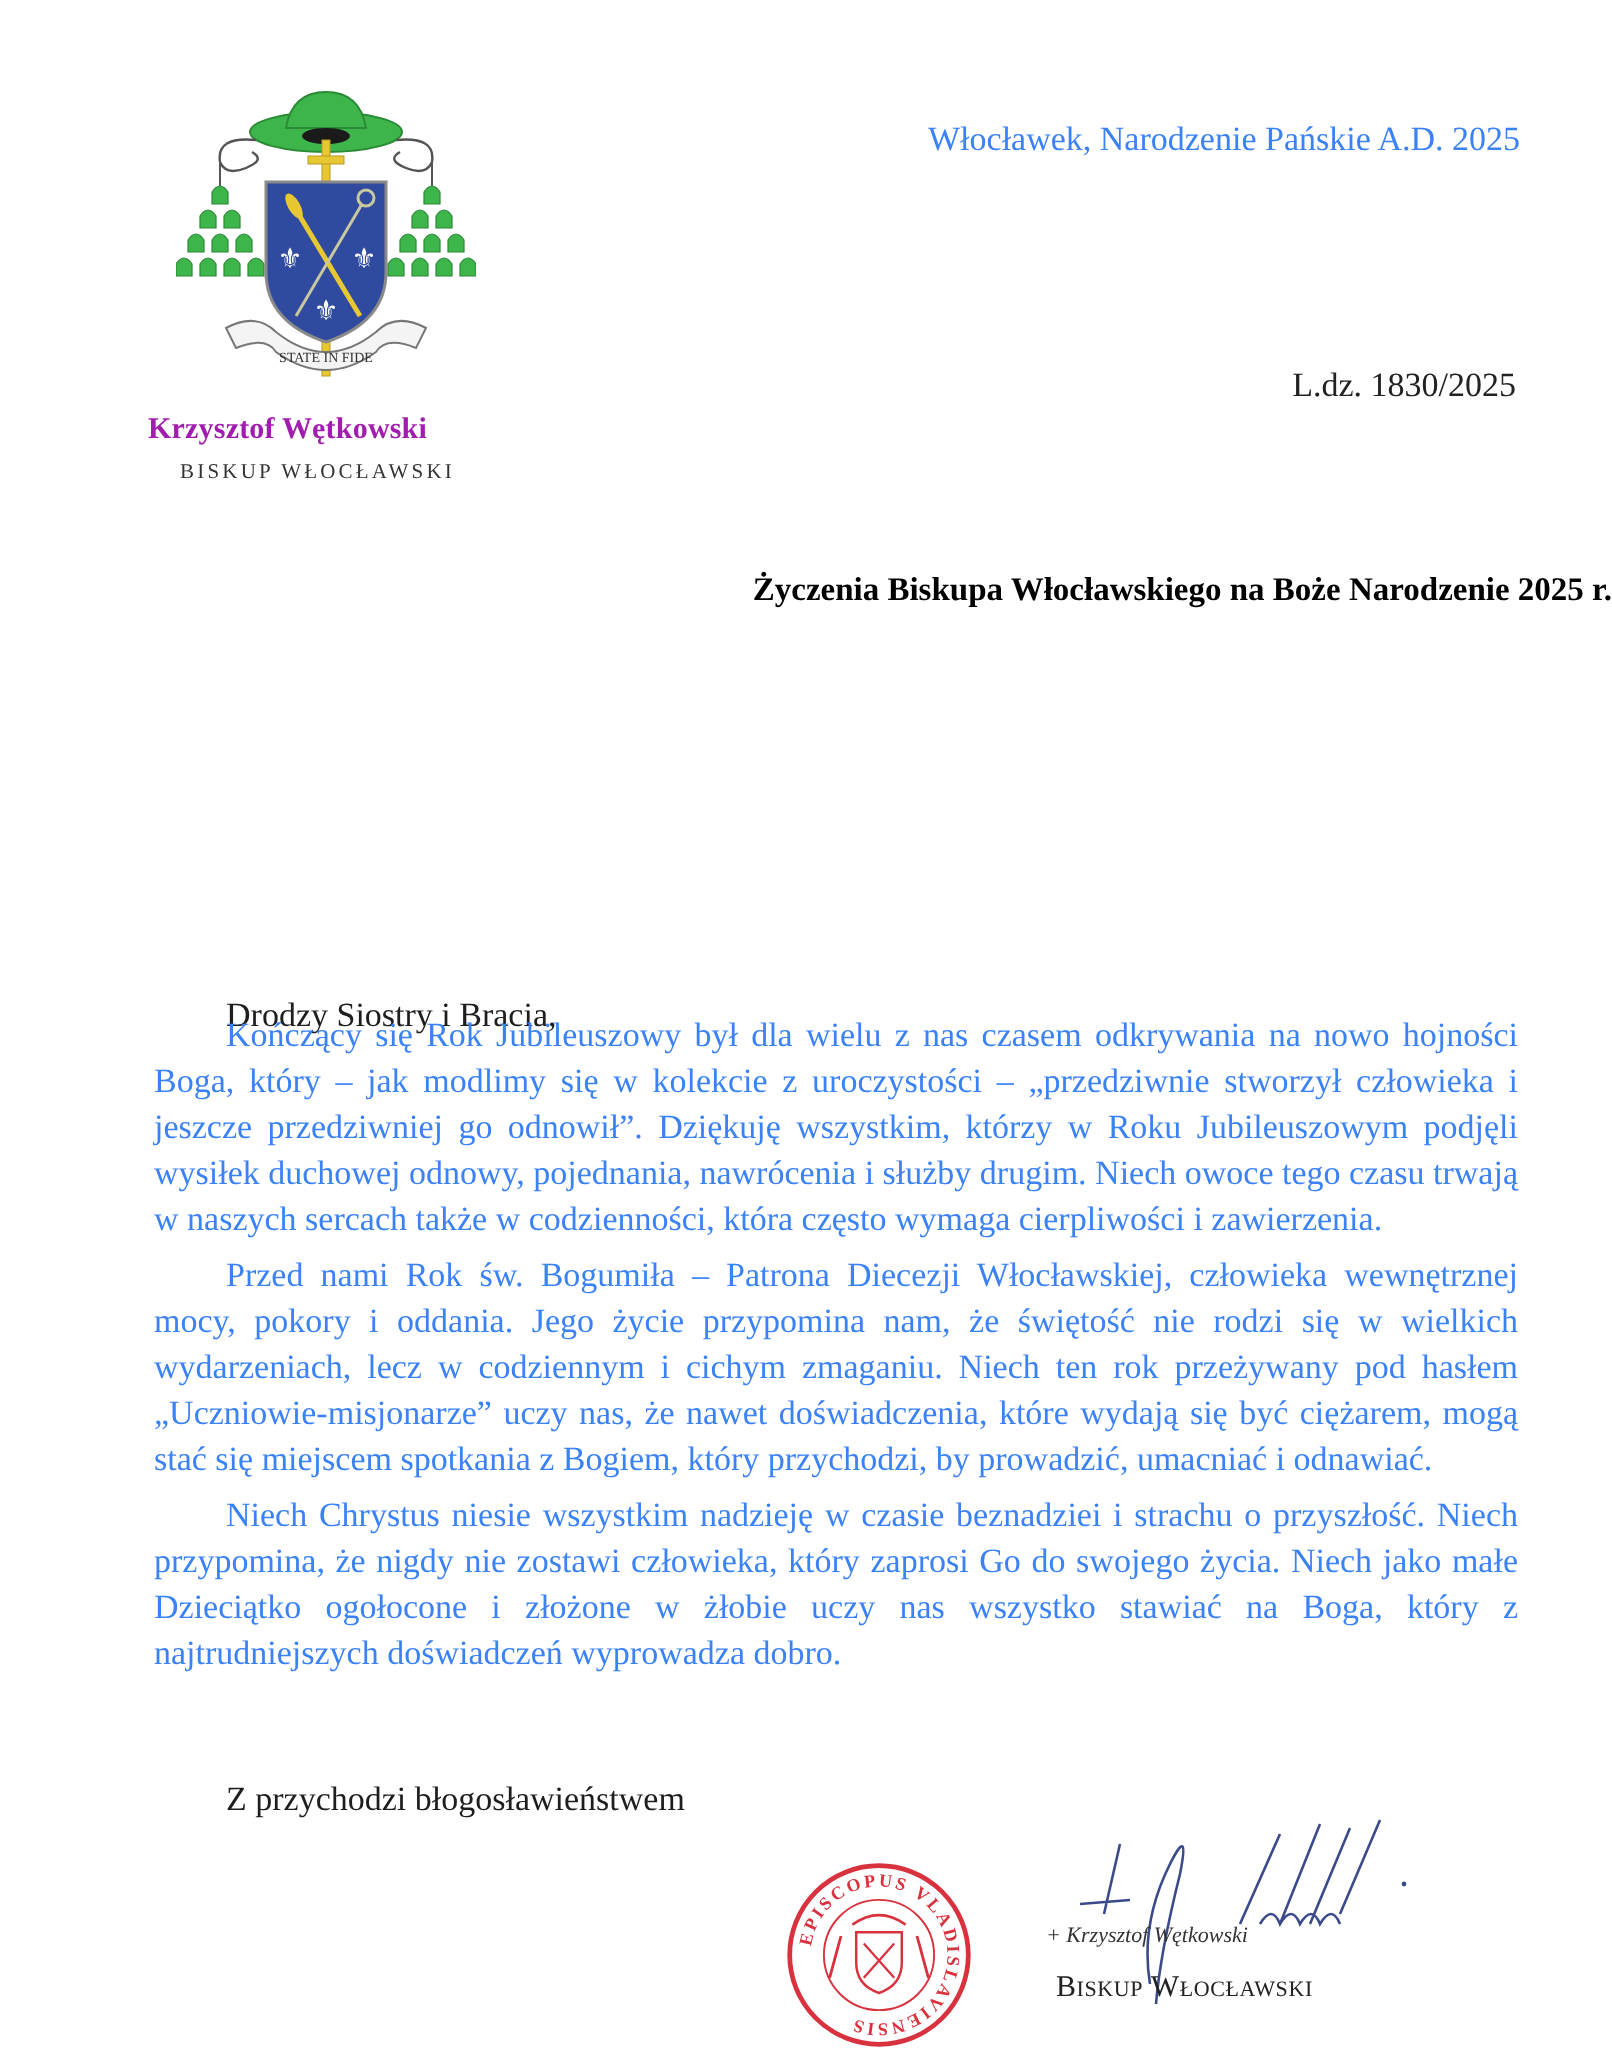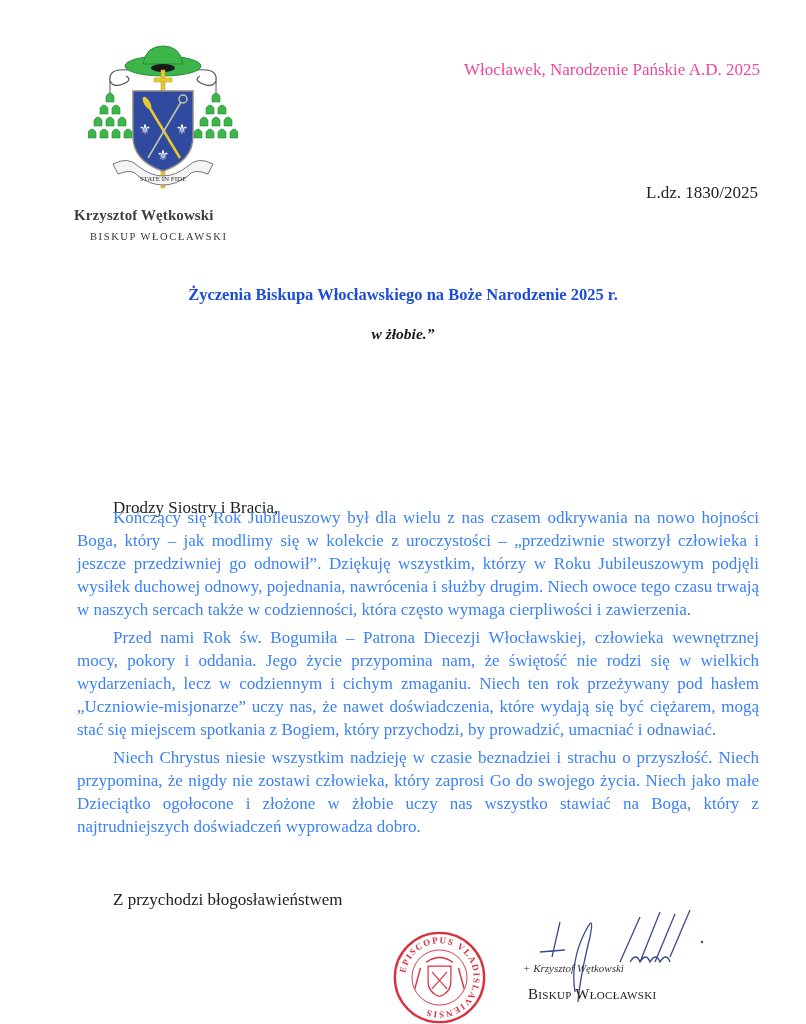--- a/index.html
+++ b/index.html
@@ -6,35 +6,35 @@
     body {
       width: 806px; height: 1024px; position: relative; overflow: hidden;
       font-family: "Liberation Serif", "DejaVu Serif", serif;
       color: #1e1e1e;
     }
     .crest {
       position: absolute; left: 88px; top: 36px; width: 150px; height: 160px;
     }
     .sender-name {
       position: absolute; left: 74px; top: 207px; width: 170px; text-align: left;
-      font-size: 15px; font-weight: bold; color: #404040; letter-spacing: 0.1px;
+      font-size: 15px; font-weight: bold; color: #a21caf; letter-spacing: 0.1px;
     }
     .sender-title {
       position: absolute; left: 90px; top: 231px; font-size: 10.5px; letter-spacing: 1.6px;
       color: #333;
     }
     .place-date {
-      position: absolute; right: 46px; top: 60px; font-size: 17px; color: #ec4899;
+      position: absolute; right: 46px; top: 60px; font-size: 17px; color: #3b82f6;
     }
     .ref-no {
       position: absolute; right: 48px; top: 183px; font-size: 17px; color: #222;
     }
     .letter-title {
-      position: absolute; left: 0; right: 0; top: 285px; text-align: center;
-      font-size: 16.5px; font-weight: bold; color: #1d4ed8;
+      position: absolute; left: 0; right: 0; top: 285px; text-align: right;
+      font-size: 16.5px; font-weight: bold; color: #000000;
     }
     .motto {
       position: absolute; left: 70px; right: 70px; top: 325px; text-align: center;
       font-size: 15.5px; font-style: italic; font-weight: bold; line-height: 18.5px; color: #1a1a1a;
     }
     .motto .line { display: block; }
     .greeting {
       position: absolute; left: 113px; top: 458px; font-size: 17px; margin-top: 40px;
     }
     .body-text {
@@ -117,21 +117,20 @@
 
 <div class="sender-name">Krzysztof Wętkowski</div>
 <div class="sender-title">BISKUP WŁOCŁAWSKI</div>
 
 <div class="place-date">Włocławek, Narodzenie Pańskie A.D. 2025</div>
 <div class="ref-no">L.dz. 1830/2025</div>
 
 <div class="letter-title">Życzenia Biskupa Włocławskiego na Boże Narodzenie 2025 r.</div>
 
 <div class="motto">
-  <span class="line">w żłobie.”</span>
 </div>
 
 <div class="greeting">Drodzy Siostry i Bracia,</div>
 
 <div class="body-text">
   <p>Kończący się Rok Jubileuszowy był dla wielu z nas czasem odkrywania na nowo hojności Boga, który – jak modlimy się w kolekcie z uroczystości – „przedziwnie stworzył człowieka i jeszcze przedziwniej go odnowił”. Dziękuję wszystkim, którzy w Roku Jubileuszowym podjęli wysiłek duchowej odnowy, pojednania, nawrócenia i służby drugim. Niech owoce tego czasu trwają w naszych sercach także w codzienności, która często wymaga cierpliwości i zawierzenia.</p>
   <p>Przed nami Rok św. Bogumiła – Patrona Diecezji Włocławskiej, człowieka wewnętrznej mocy, pokory i oddania. Jego życie przypomina nam, że świętość nie rodzi się w wielkich wydarzeniach, lecz w codziennym i cichym zmaganiu. Niech ten rok przeżywany pod hasłem „Uczniowie-misjonarze” uczy nas, że nawet doświadczenia, które wydają się być ciężarem, mogą stać się miejscem spotkania z Bogiem, który przychodzi, by prowadzić, umacniać i odnawiać.</p>
   <p>Niech Chrystus niesie wszystkim nadzieję w czasie beznadziei i strachu o przyszłość. Niech przypomina, że nigdy nie zostawi człowieka, który zaprosi Go do swojego życia. Niech jako małe Dzieciątko ogołocone i złożone w żłobie uczy nas wszystko stawiać na Boga, który z najtrudniejszych doświadczeń wyprowadza dobro.</p>
 </div>
 

